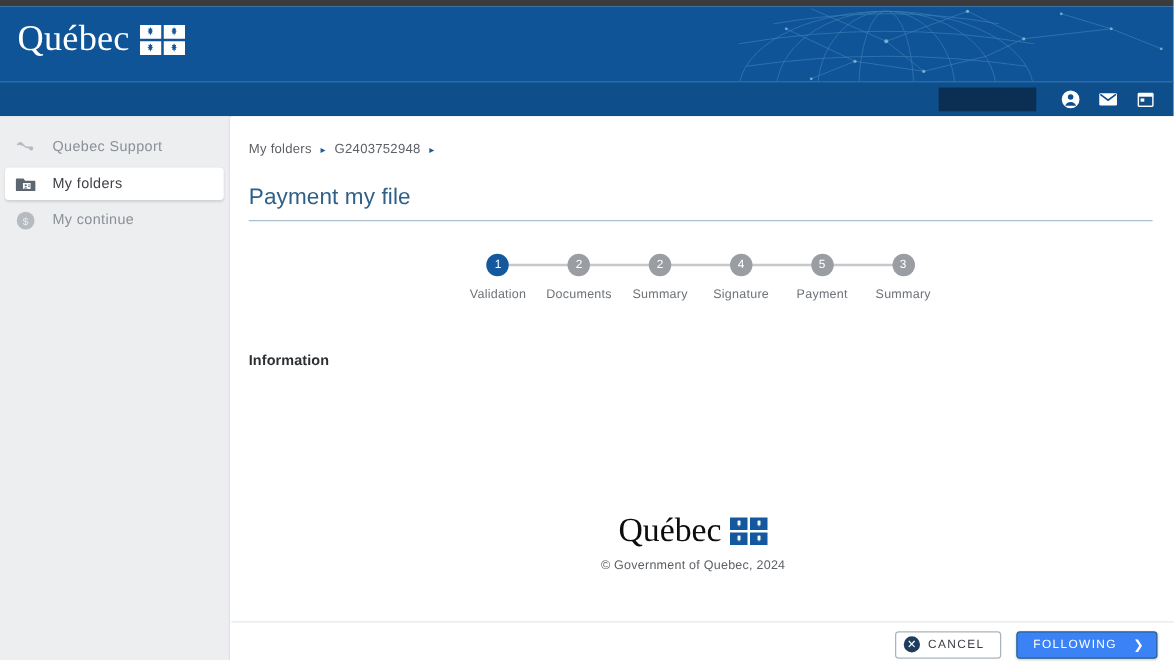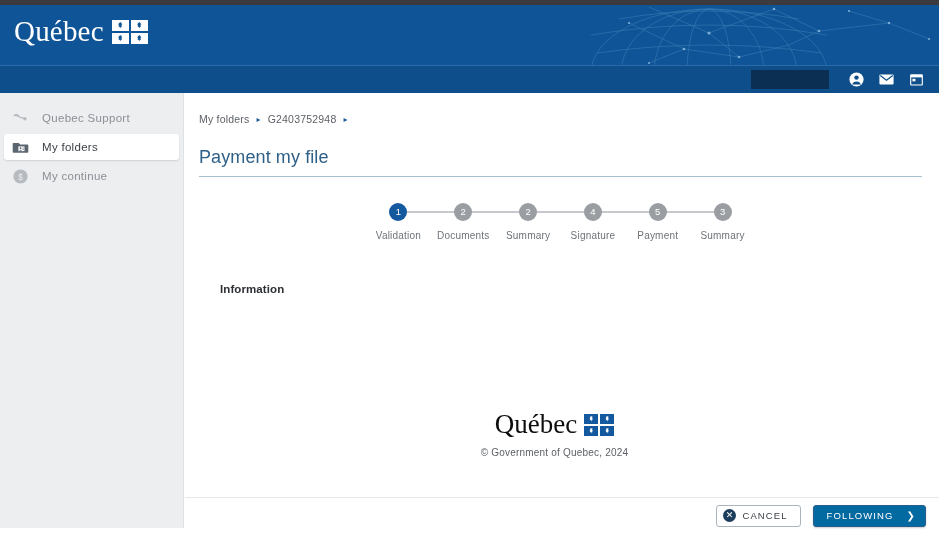--- a/index.html
+++ b/index.html
@@ -229,21 +229,20 @@
     height: 2px;
     background: #c6c8cb;
     z-index: 1;
   }
 
   
   .info-row {
     margin-top: 24px;
     display: flex;
     align-items: flex-end;
-    margin-left: 21px;
   }
   .info-label {
     width: 115px;
     font-size: 11.5px;
     color: #2c2f33;
     font-weight: bold;
     letter-spacing: .1px;
   }
   .info-text {
     font-size: 11.5px;
@@ -335,21 +334,21 @@
     border-radius: 50%;
     background: #1d3d5c;
     color: #ffffff;
     font-size: 9px;
     display: flex;
     align-items: center;
     justify-content: center;
     line-height: 1;
   }
   .btn-next {
-    background: #0369a1;
+    background: #3b82f6;
     border: 1px solid #255f90;
     color: #ffffff;
     padding: 0 9px 0 13px;
     gap: 13px;
     box-shadow: 0 1px 2px rgba(0,0,0,.2);
   }
   .btn-next .chev { font-size: 10px; }
 </style>
 </head>
 <body>

